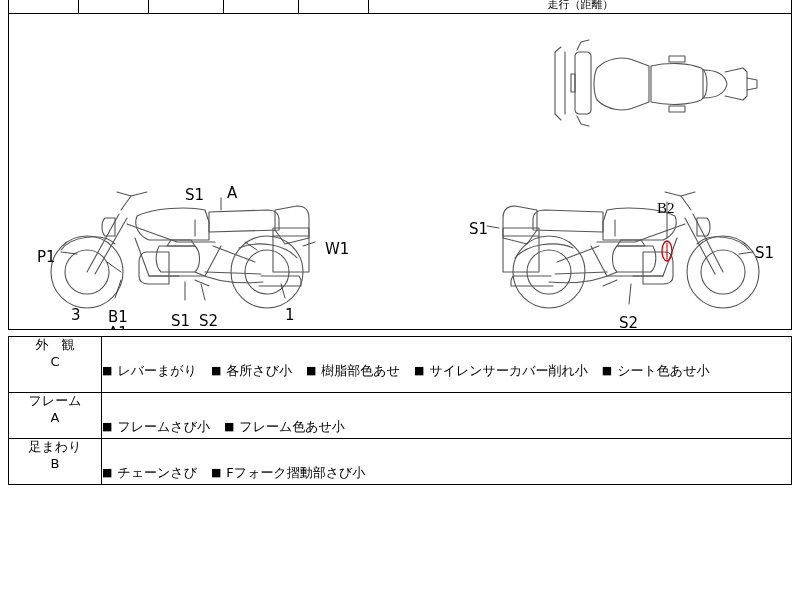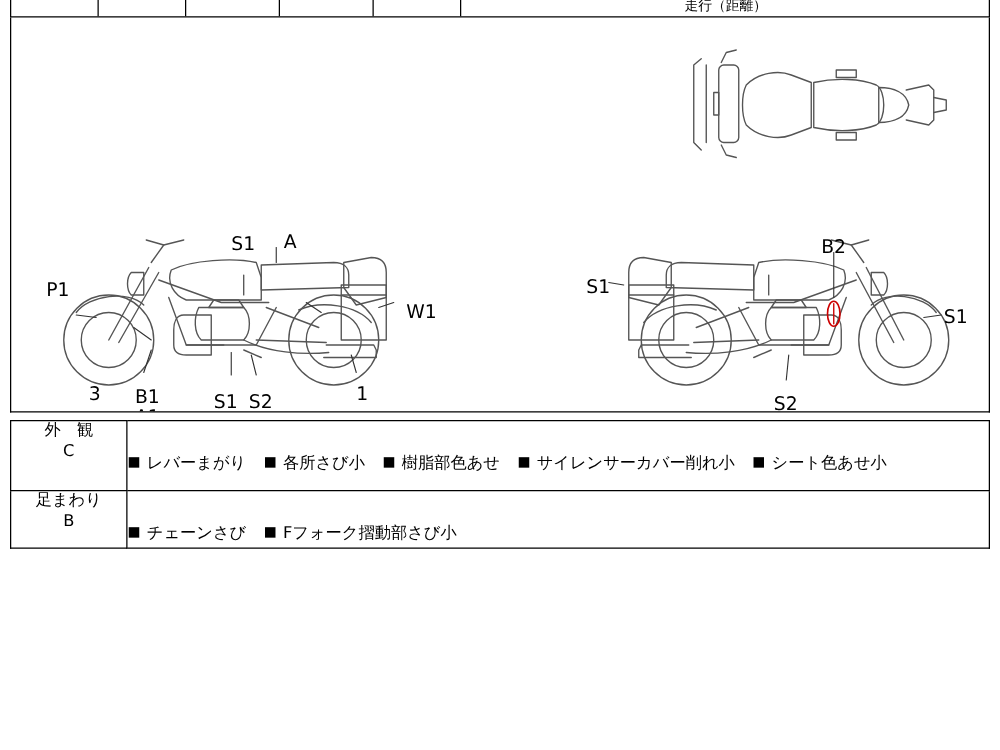--- a/index.html
+++ b/index.html
@@ -279,48 +279,57 @@
 
         <g>
           <ellipse cx="658" cy="237" rx="5" ry="10" fill="none" stroke="#cc0000" stroke-width="1.3"></ellipse>
           <path d="M658,229 L658,245" stroke="#cc0000" stroke-width="1.1"></path>
         </g>
       </g>
     </svg>
 
     <span class="lbl" style="left:176px; top:172px;">S1</span>
     <span class="lbl" style="left:218px; top:170px;">A</span>
-    <span class="lbl" style="left:28px; top:209px;">P1</span>
+    <span class="lbl" style="left:28px; top:234px;">P1</span>
     <span class="lbl" style="left:316px; top:226px;">W1</span>
     <span class="lbl" style="left:62px; top:292px;">3</span>
     <span class="lbl" style="left:99px; top:294px;">B1</span>
     <span class="lbl" style="left:99px; top:310px;">A1</span>
     <span class="lbl" style="left:162px; top:298px;">S1</span>
     <span class="lbl" style="left:190px; top:298px;">S2</span>
     <span class="lbl" style="left:276px; top:292px;">1</span>
 
-    <span class="lbl" style="left:648px; top:174px;">B2</span>
+    <span class="lbl" style="left:648px; top:186px;font-family:Liberation Serif, serif;">B2</span>
     <span class="lbl" style="left:460px; top:206px;">S1</span>
     <span class="lbl" style="left:746px; top:230px;">S1</span>
     <span class="lbl" style="left:610px; top:300px;">S2</span>
   </div>
 
   <table class="cond-table">
     <tbody>
         <tr class="row-ext">
       <td class="cat-cell">
         <div class="cat-name">外　観</div>
         <div class="cat-grade">C</div>
       </td>
       <td class="items-cell">
         <span class="item"><span class="sq">■</span><span>レバーまがり</span></span><span class="item"><span class="sq">■</span><span>各所さび小</span></span><span class="item"><span class="sq">■</span><span>樹脂部色あせ</span></span><span class="item"><span class="sq">■</span><span>サイレンサーカバー削れ小</span></span><span class="item"><span class="sq">■</span><span>シート色あせ小</span></span>
       </td>
     </tr>
 
 
+    <tr class="row-std">
+      <td class="cat-cell">
+        <div class="cat-name">フレーム</div>
+        <div class="cat-grade">A</div>
+      </td>
+      <td class="items-cell">
+        <span class="item"><span class="sq">■</span><span>フレームさび小</span></span><span class="item"><span class="sq">■</span><span>フレーム色あせ小</span></span>
+      </td>
+    </tr>
 
     <tr class="row-std">
       <td class="cat-cell">
         <div class="cat-name">足まわり</div>
         <div class="cat-grade">B</div>
       </td>
       <td class="items-cell">
         <span class="item"><span class="sq">■</span><span>チェーンさび</span></span><span class="item"><span class="sq">■</span><span>Fフォーク摺動部さび小</span></span>
       </td>
     </tr>

